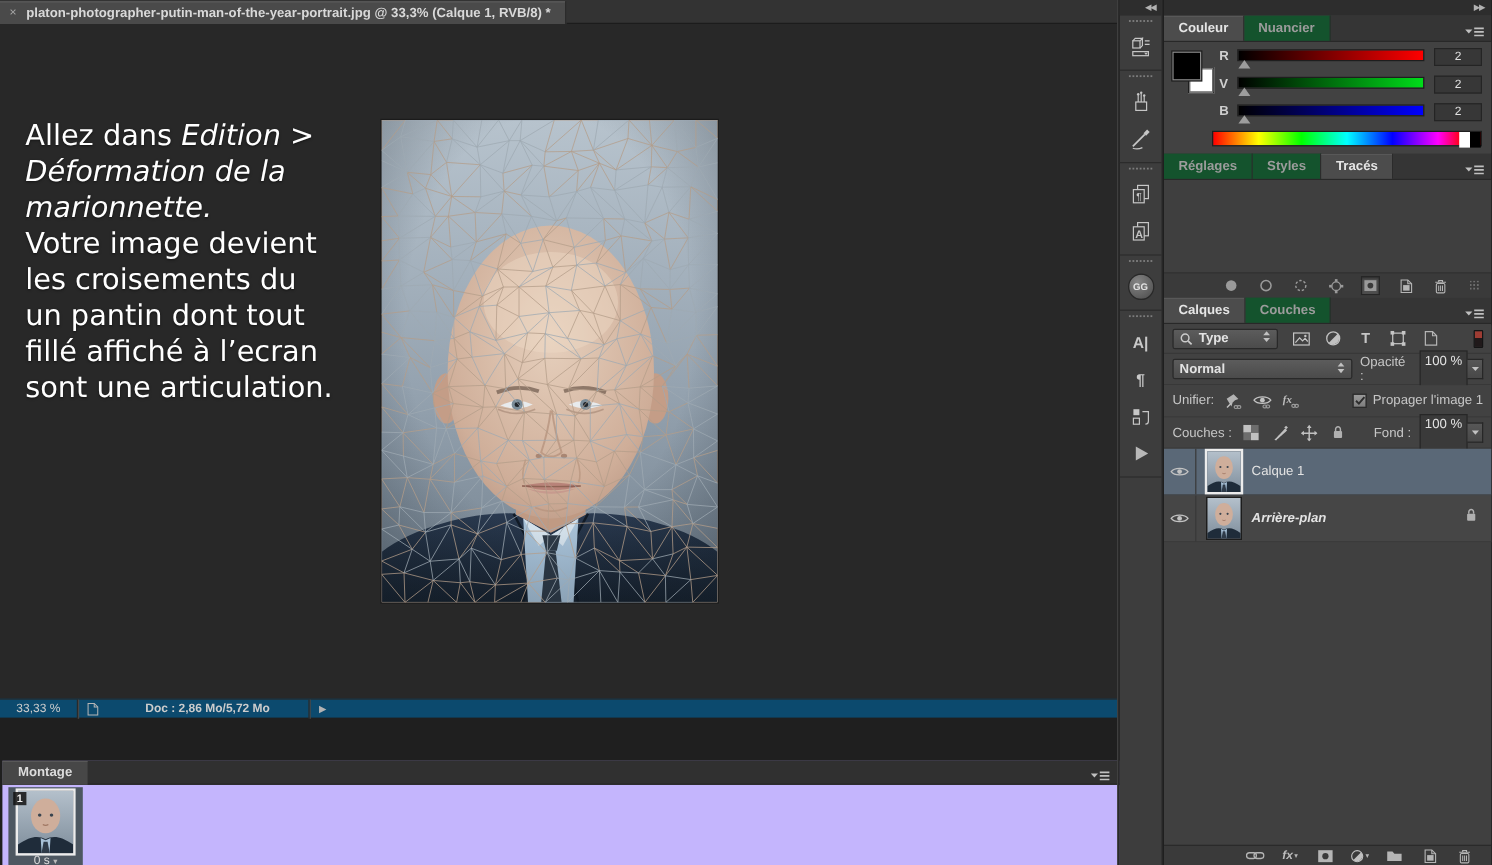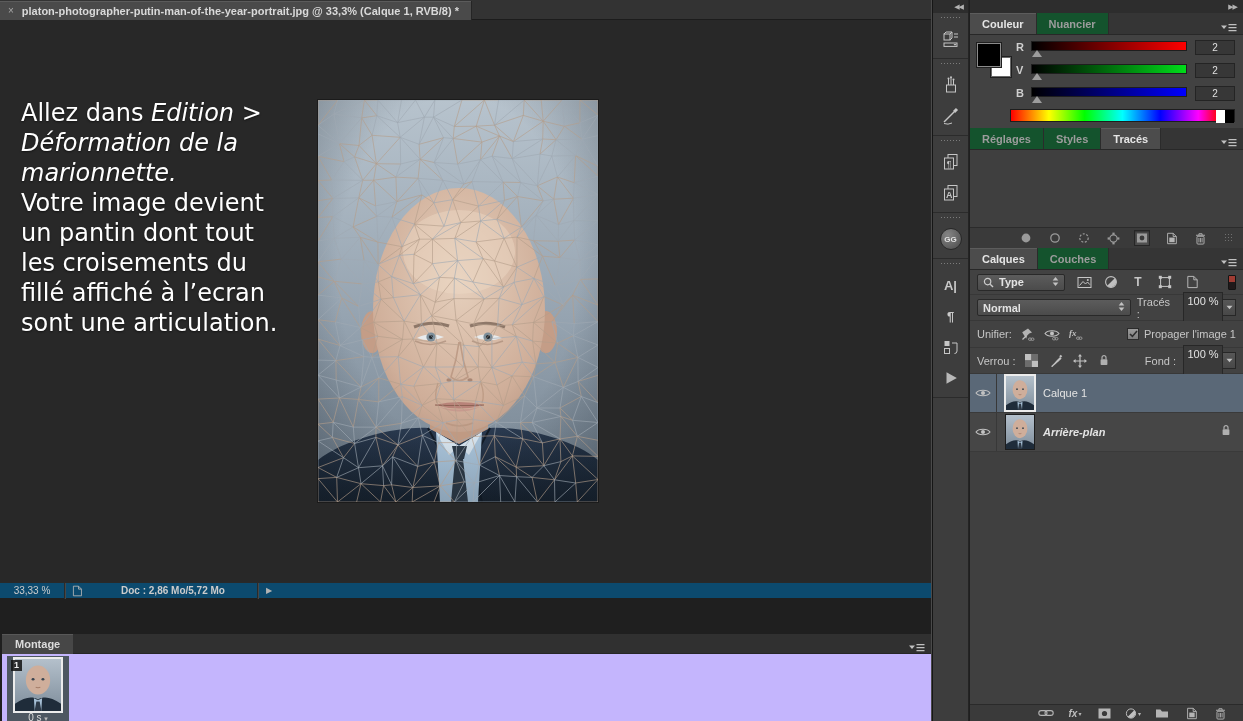--- a/index.html
+++ b/index.html
@@ -196,22 +196,22 @@
         <span class="tab-title">platon-photographer-putin-man-of-the-year-portrait.jpg @ 33,3% (Calque 1, RVB/8) *</span>
       </div>
     </div>
 
     <div class="canvas">
       <div class="instructions">
         <div class="il"><span class="b">Allez dans </span><span class="i">Edition &gt;</span></div>
         <div class="il i">Déformation de la</div>
         <div class="il i">marionnette.</div>
         <div class="il b">Votre image devient</div>
+        <div class="il b">les croisements du</div>
         <div class="il b">un pantin dont tout</div>
-        <div class="il b">les croisements du</div>
         <div class="il b">fillé affiché à l’ecran</div>
         <div class="il b">sont une articulation.</div>
       </div>
 
       <div class="artwork">
         <svg class="art-svg" viewBox="0 0 280 402" preserveAspectRatio="none">
           <defs>
             <linearGradient id="pbg" x1="0" y1="0" x2="0" y2="1">
               <stop offset="0" stop-color="#b7c3cd"></stop>
                 <stop offset="0.55" stop-color="#95a3b0"></stop>
@@ -566,21 +566,21 @@
         <span class="filter-toggle"></span>
       </div>
 
       <div class="ctl-row blend-row">
         <div class="dd blend-dd">
           <span>Normal</span>
           <span class="updown"><svg width="7" height="11" viewBox="0 0 7 11">
                 <use href="#sym-updown"></use>
               </svg></span>
         </div>
-        <span class="plabel">Tracés :</span>
+        <span class="plabel">Opacité :</span>
         <span class="combo">
           <span class="val-box">100 %</span>
           <span class="val-arrow">
               <svg width="7" height="5" viewBox="0 0 7 5">
                 <path d="M0.5,0.8 L3.5,4.2 L6.5,0.8 Z" fill="#c2c2c2"></path>
               </svg>
             </span>
         </span>
       </div>
 
@@ -614,21 +614,21 @@
           <span class="checkbox">
             <svg width="9" height="8" viewBox="0 0 9 8">
                 <path d="M1,4 L3.4,6.4 L8,1" fill="none" stroke="#2d2d2d" stroke-width="1.6"></path>
               </svg>
           </span>
           <span class="plabel">Propager l'image 1</span>
         </span>
       </div>
 
       <div class="ctl-row lock-row">
-        <span class="plabel">Verrou :</span>
+        <span class="plabel">Couches :</span>
         <span class="filter-ic">
           <svg width="13" height="13" viewBox="0 0 13 13">
               <rect width="6.5" height="6.5" fill="#c0c0c0"></rect>
               <rect x="6.5" y="6.5" width="6.5" height="6.5" fill="#c0c0c0"></rect>
               <rect x="6.5" width="6.5" height="6.5" fill="#6d6d6d"></rect>
               <rect y="6.5" width="6.5" height="6.5" fill="#6d6d6d"></rect>
             </svg>
         </span>
         <span class="filter-ic">
           <svg width="14" height="14" viewBox="0 0 14 14">

